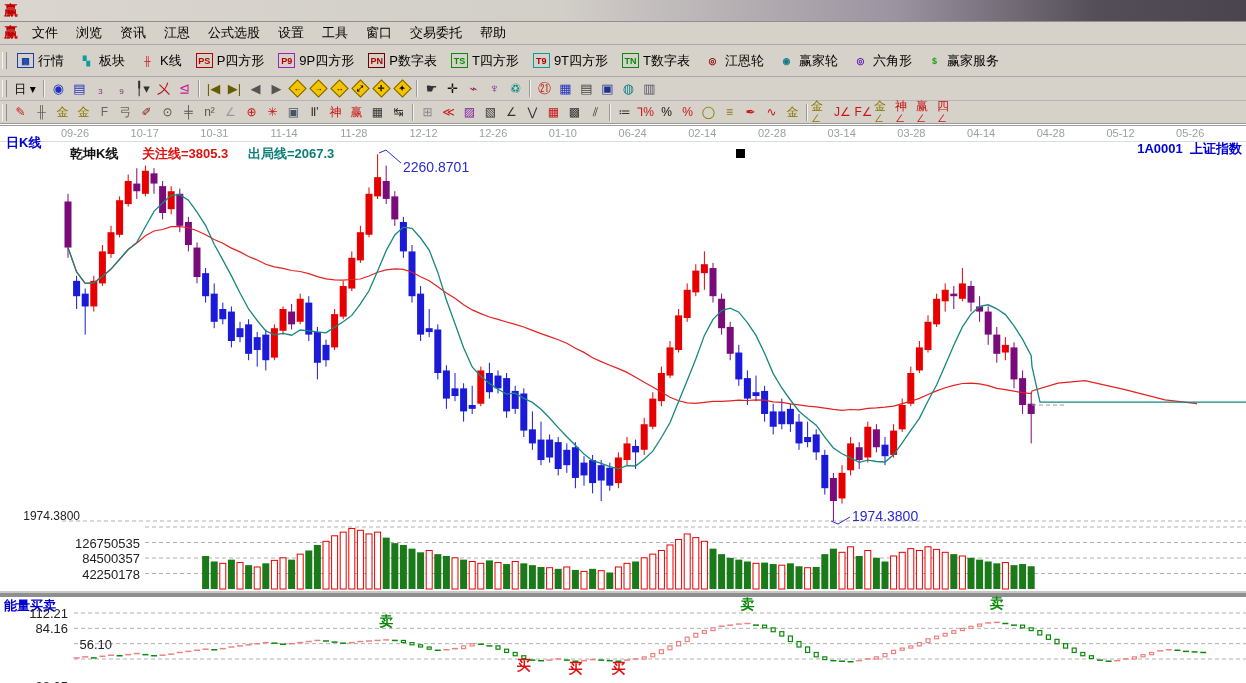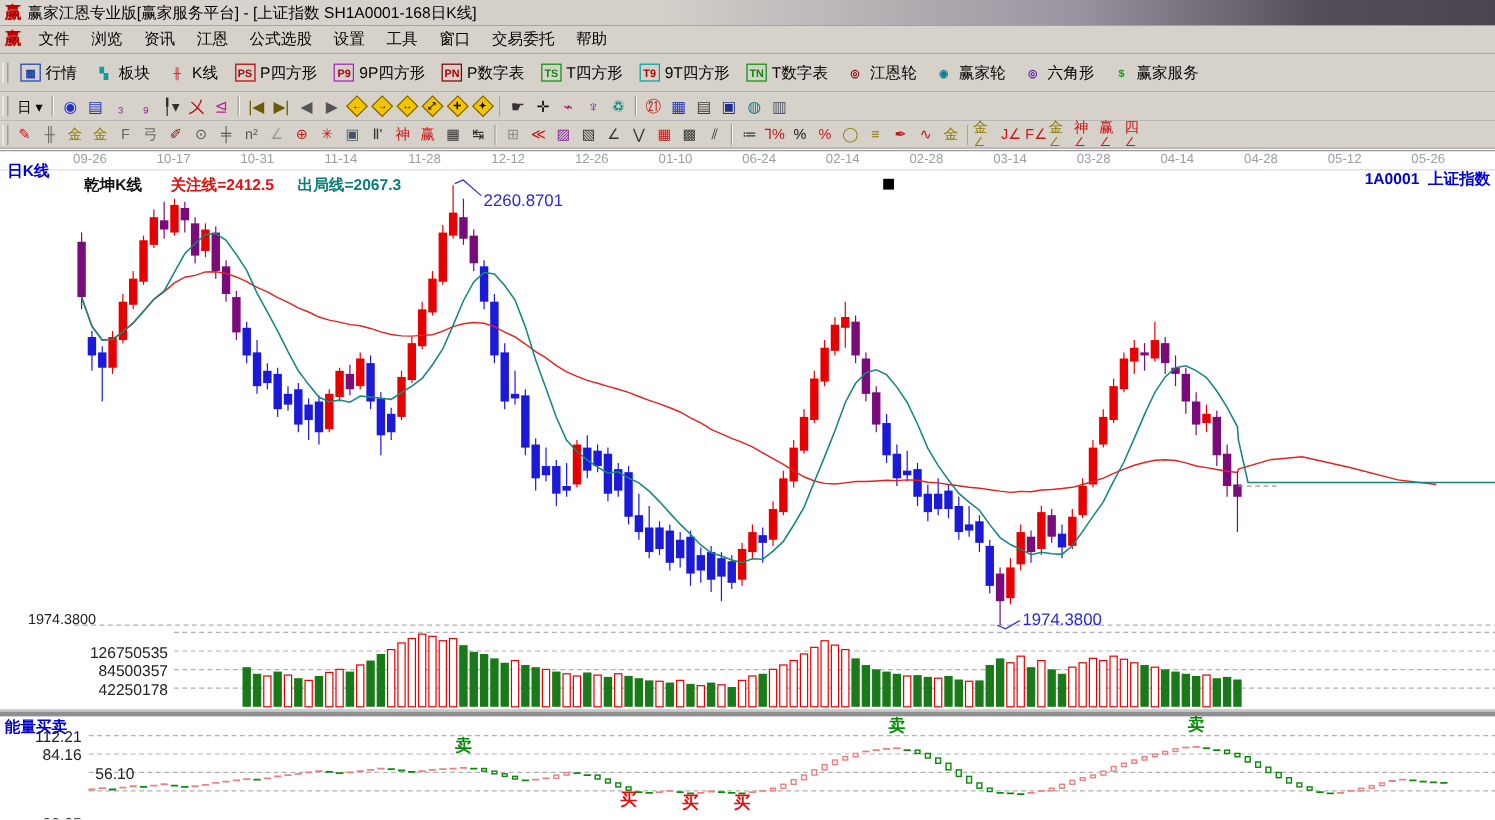--- a/index.html
+++ b/index.html
@@ -39,21 +39,20 @@
   .lbl-teal{color:#0d7d78;font-size:13px;font-weight:bold;}
   .axis-num{color:#222;font-size:12px;text-align:right;}
   .date-span{position:absolute;top:0;width:44px;text-align:center;color:#9aa0a6;font-size:11px;}
 </style>
 </head>
 <body>
 <div id="app">
 
   <div id="titlebar">
     <span class="logo">赢</span>
-    <span>赢家江恩专业版[赢家服务平台] - [上证指数  SH1A0001-168日K线]</span>
   </div>
 
   <div id="menubar">
     <span class="logo">赢</span>
     <span id="menu-items"><span class="menu-item">文件</span><span class="menu-item">浏览</span><span class="menu-item">资讯</span><span class="menu-item">江恩</span><span class="menu-item">公式选股</span><span class="menu-item">设置</span><span class="menu-item">工具</span><span class="menu-item">窗口</span><span class="menu-item">交易委托</span><span class="menu-item">帮助</span></span>
   </div>
 
   <div id="toolbar-main">
       <span class="grip"></span>
       <span class="tb1-item">
@@ -722,21 +721,21 @@
         <span class="date-span" style="left: 680.3px;">02-14</span>
         <span class="date-span" style="left: 750px;">02-28</span>
         <span class="date-span" style="left: 819.7px;">03-14</span>
         <span class="date-span" style="left: 889.4px;">03-28</span>
         <span class="date-span" style="left: 959.1px;">04-14</span>
         <span class="date-span" style="left: 1028.8px;">04-28</span>
         <span class="date-span" style="left: 1098.5px;">05-12</span>
         <span class="date-span" style="left: 1168.2px;">05-26</span>
       </div>
     <div class="abs lbl-black" style="left:70px;top:21px;">乾坤K线</div>
-    <div class="abs lbl-red" style="left:142px;top:21px;">关注线=2412.5</div>
+    <div class="abs lbl-red" style="left:142px;top:21px;">关注线=3805.3</div>
     <div class="abs lbl-teal" style="left:248px;top:21px;">出局线=2067.3</div>
     <div class="abs lbl-blue" style="right:4px;top:16px;">
       <span>1A0001</span>&nbsp;
       <span>上证指数</span>
     </div>
 
     <div class="abs axis-num" style="left:0;top:385px;width:80px;">1974.3800</div>
     <div id="vol-axis"></div>
     <div class="abs lbl-blue" style="left:4px;top:473px;">能量买卖</div>
     <div id="ind-axis"></div>

